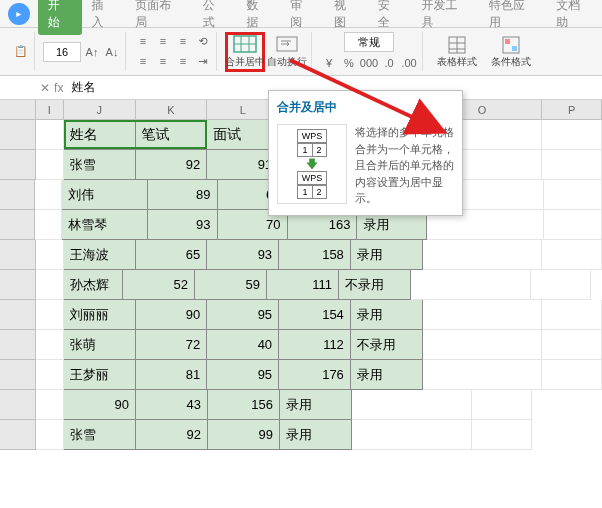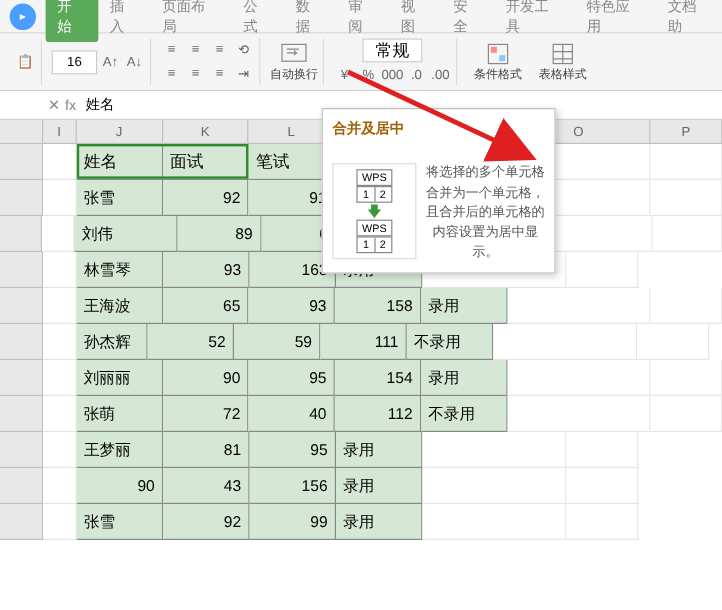--- a/index.html
+++ b/index.html
@@ -12,21 +12,21 @@
     
     .toolbar-row { display: flex; align-items: center; height: 48px; background: #f5f5f5; border-bottom: 1px solid #d0d0d0; padding: 4px 8px; gap: 4px; }
     .toolbar-group { display: flex; align-items: center; gap: 2px; padding: 0 4px; border-right: 1px solid #ddd; height: 100%; }
     .toolbar-group:last-child { border-right: none; }
     .small-icon { width: 18px; height: 18px; display: flex; align-items: center; justify-content: center; color: #666; font-size: 11px; cursor: pointer; }
     .font-size-box { width: 38px; height: 20px; border: 1px solid #ccc; background: #fff; font-size: 11px; text-align: center; line-height: 18px; }
     .merge-btn { width: 40px; height: 40px; display: flex; flex-direction: column; align-items: center; justify-content: center; cursor: pointer; }
     .merge-btn.highlight { border: 3px solid #e02020; }
     .merge-btn svg { width: 24px; height: 18px; }
     .merge-label { font-size: 10px; color: #444; margin-top: 2px; white-space: nowrap; }
-    .format-box { width: 50px; height: 20px; border: 1px solid #ccc; background: #fff; font-size: 14px; text-align: center; line-height: 18px; }
+    .format-box { width: 50px; height: 20px; border: 1px solid #ccc; background: #fff; font-size: 11px; text-align: center; line-height: 18px; }
     .big-btn { display: flex; flex-direction: column; align-items: center; padding: 2px 6px; cursor: pointer; }
     .big-btn svg { width: 20px; height: 20px; }
     .big-btn-label { font-size: 10px; color: #444; }
     
     .formula-bar { display: flex; align-items: center; height: 24px; border-bottom: 1px solid #d0d0d0; background: #fff; padding-left: 40px; }
     .formula-bar .fx-icons { display: flex; gap: 4px; color: #888; margin-right: 8px; }
     .formula-bar input { border: none; outline: none; font-size: 12px; flex: 1; }
     
     .sheet-area { position: relative; overflow: hidden; }
     .col-headers { display: flex; height: 20px; background: #e8e8e8; border-bottom: 1px solid #c0c0c0; }
@@ -38,22 +38,22 @@
     .cell { border-right: 1px solid #888; border-bottom: 1px solid #888; padding: 4px 6px; font-size: 13px; background: #d5e8d5; display: flex; align-items: center; }
     .cell.outside { background: #fff; border-right: 1px solid #e5e5e5; border-bottom: 1px solid #e5e5e5; }
     .cell.num { justify-content: flex-end; }
     .header-row .cell { font-size: 14px; }
     
     .selection-border { position: absolute; border: 2px solid #2d8b2d; pointer-events: none; }
     
     .red-arrow { position: absolute; pointer-events: none; z-index: 50; }
     
     .tooltip { position: absolute; background: #fff; border: 1px solid #c0c0c0; box-shadow: 2px 2px 6px rgba(0,0,0,0.2); padding: 8px; z-index: 40; width: 195px; }
-    .tooltip-title { font-size: 12px; font-weight: bold; margin-bottom: 20px; color: #a16207; }
-    .tooltip-body { display: flex; gap: 8px; text-align: center; }
+    .tooltip-title { font-size: 12px; font-weight: bold; margin-bottom: 8px; color: #0369a1; }
+    .tooltip-body { display: flex; gap: 8px; }
     .tooltip-img { width: 70px; height: 80px; border: 1px solid #ddd; background: #fff; display: flex; flex-direction: column; align-items: center; justify-content: space-around; padding: 4px; }
     .tooltip-text { font-size: 11px; color: #555; line-height: 1.5; flex: 1; }
     .mini-table { display: flex; border: 1px solid #888; font-size: 9px; }
     .mini-table div { padding: 1px 4px; border-right: 1px solid #888; }
     .mini-table div:last-child { border-right: none; }
   </style>
 </head>
 <body>
 
 <div class="ribbon-tabs">
@@ -88,20 +88,29 @@
       <div class="small-icon">⟲</div>
     </div>
     <div style="display:flex;gap:2px;">
       <div class="small-icon">≡</div>
       <div class="small-icon">≡</div>
       <div class="small-icon">≡</div>
       <div class="small-icon">⇥</div>
     </div>
   </div>
   <div class="toolbar-group">
+    <div class="merge-btn highlight">
+      <svg viewBox="0 0 24 18">
+          <rect x="1" y="1" width="22" height="16" fill="none" stroke="#4a8" stroke-width="1.5"></rect>
+          <line x1="8" y1="1" x2="8" y2="17" stroke="#4a8"></line>
+          <line x1="16" y1="1" x2="16" y2="17" stroke="#4a8"></line>
+          <line x1="1" y1="9" x2="23" y2="9" stroke="#4a8"></line>
+        </svg>
+      <div class="merge-label">合并居中</div>
+    </div>
     <div class="merge-btn">
       <svg viewBox="0 0 24 18">
           <rect x="2" y="2" width="20" height="14" fill="none" stroke="#888"></rect>
           <path d="M6 6 h10 M6 9 h8 l-2 -2 m2 2 l-2 2" stroke="#888" fill="none"></path>
         </svg>
       <div class="merge-label">自动换行</div>
     </div>
   </div>
   <div class="toolbar-group" style="flex-direction:column;gap:2px;">
     <div class="format-box">常规</div>
@@ -110,33 +119,33 @@
       <div class="small-icon">%</div>
       <div class="small-icon">000</div>
       <div class="small-icon">.0</div>
       <div class="small-icon">.00</div>
     </div>
   </div>
   <div class="toolbar-group">
     <div class="big-btn">
       <svg viewBox="0 0 20 20">
           <rect x="2" y="2" width="16" height="16" fill="none" stroke="#888"></rect>
-          <rect x="4" y="4" width="5" height="5" fill="#f88"></rect>
-          <rect x="11" y="11" width="5" height="5" fill="#8cf"></rect>
-        </svg>
-      <div class="big-btn-label">条件格式</div>
+          <line x1="2" y1="8" x2="18" y2="8" stroke="#888"></line>
+          <line x1="2" y1="14" x2="18" y2="14" stroke="#888"></line>
+          <line x1="10" y1="2" x2="10" y2="18" stroke="#888"></line>
+        </svg>
+      <div class="big-btn-label">表格样式</div>
     </div>
     <div class="big-btn">
       <svg viewBox="0 0 20 20">
           <rect x="2" y="2" width="16" height="16" fill="none" stroke="#888"></rect>
-          <line x1="2" y1="8" x2="18" y2="8" stroke="#888"></line>
-          <line x1="2" y1="14" x2="18" y2="14" stroke="#888"></line>
-          <line x1="10" y1="2" x2="10" y2="18" stroke="#888"></line>
-        </svg>
-      <div class="big-btn-label">表格样式</div>
+          <rect x="4" y="4" width="5" height="5" fill="#f88"></rect>
+          <rect x="11" y="11" width="5" height="5" fill="#8cf"></rect>
+        </svg>
+      <div class="big-btn-label">条件格式</div>
     </div>
   </div>
 </div>
 
 <div class="formula-bar">
   <div class="fx-icons">
     <span>✕</span>
     <span>fx</span>
   </div>
   <input value="姓名" style="">
@@ -152,22 +161,22 @@
       <div class="col-header" style="width:72px">M</div>
       <div class="col-header" style="width:72px">N</div>
       <div class="col-header" style="width:120px">O</div>
       <div class="col-header" style="width:60px">P</div>
     </div>
   <div id="grid-body">
       <div class="row header-row">
         <div class="row-header"></div>
         <div class="cell outside" style="width:28px"></div>
         <div class="cell" style="width:72px">姓名</div>
+        <div class="cell" style="width:72px">笔试</div>
         <div class="cell" style="width:72px">面试</div>
-        <div class="cell" style="width:72px">笔试</div>
         <div class="cell" style="width:72px"></div>
         <div class="cell" style="width:72px"></div>
         <div class="cell outside" style="width:120px"></div>
         <div class="cell outside" style="width:60px"></div>
       </div>
       <div class="row">
         <div class="row-header"></div>
         <div class="cell outside" style="width:28px"></div>
         <div class="cell" style="width:72px">张雪</div>
         <div class="cell num" style="width:72px">92</div>
@@ -184,22 +193,23 @@
         <div class="cell num" style="width:72px">89</div>
         <div class="cell num" style="width:72px">65</div>
         <div class="cell num" style="width:72px">154</div>
         <div class="cell" style="width:72px">不录用</div>
         <div class="cell outside" style="width:120px"></div>
         <div class="cell outside" style="width:60px"></div>
       </div>
       <div class="row">
         <div class="row-header"></div>
         <div class="cell outside" style="width:28px"></div>
-        <div class="cell" style="width:72px">林雪琴</div>
+        <div class="cell" style="width:88px">林雪琴</div>
         <div class="cell num" style="width:72px">93</div>
+        <div class="cell num" style="width:72px">70</div>
         <div class="cell num" style="width:72px">163</div>
         <div class="cell" style="width:72px">录用</div>
         <div class="cell outside" style="width:120px"></div>
         <div class="cell outside" style="width:60px"></div>
       </div>
       <div class="row">
         <div class="row-header"></div>
         <div class="cell outside" style="width:28px"></div>
         <div class="cell" style="width:72px">王海波</div>
         <div class="cell num" style="width:72px">65</div>
@@ -241,20 +251,21 @@
         <div class="cell" style="width:72px">不录用</div>
         <div class="cell outside" style="width:120px"></div>
         <div class="cell outside" style="width:60px"></div>
       </div>
       <div class="row">
         <div class="row-header"></div>
         <div class="cell outside" style="width:28px"></div>
         <div class="cell" style="width:72px">王梦丽</div>
         <div class="cell num" style="width:72px">81</div>
         <div class="cell num" style="width:72px">95</div>
+        <div class="cell num" style="width:72px">176</div>
         <div class="cell" style="width:72px">录用</div>
         <div class="cell outside" style="width:120px"></div>
         <div class="cell outside" style="width:60px"></div>
       </div>
       <div class="row">
         <div class="row-header"></div>
         <div class="cell outside" style="width:28px"></div>
         <div class="cell num" style="width:72px">90</div>
         <div class="cell num" style="width:72px">43</div>
         <div class="cell num" style="width:72px">156</div>

